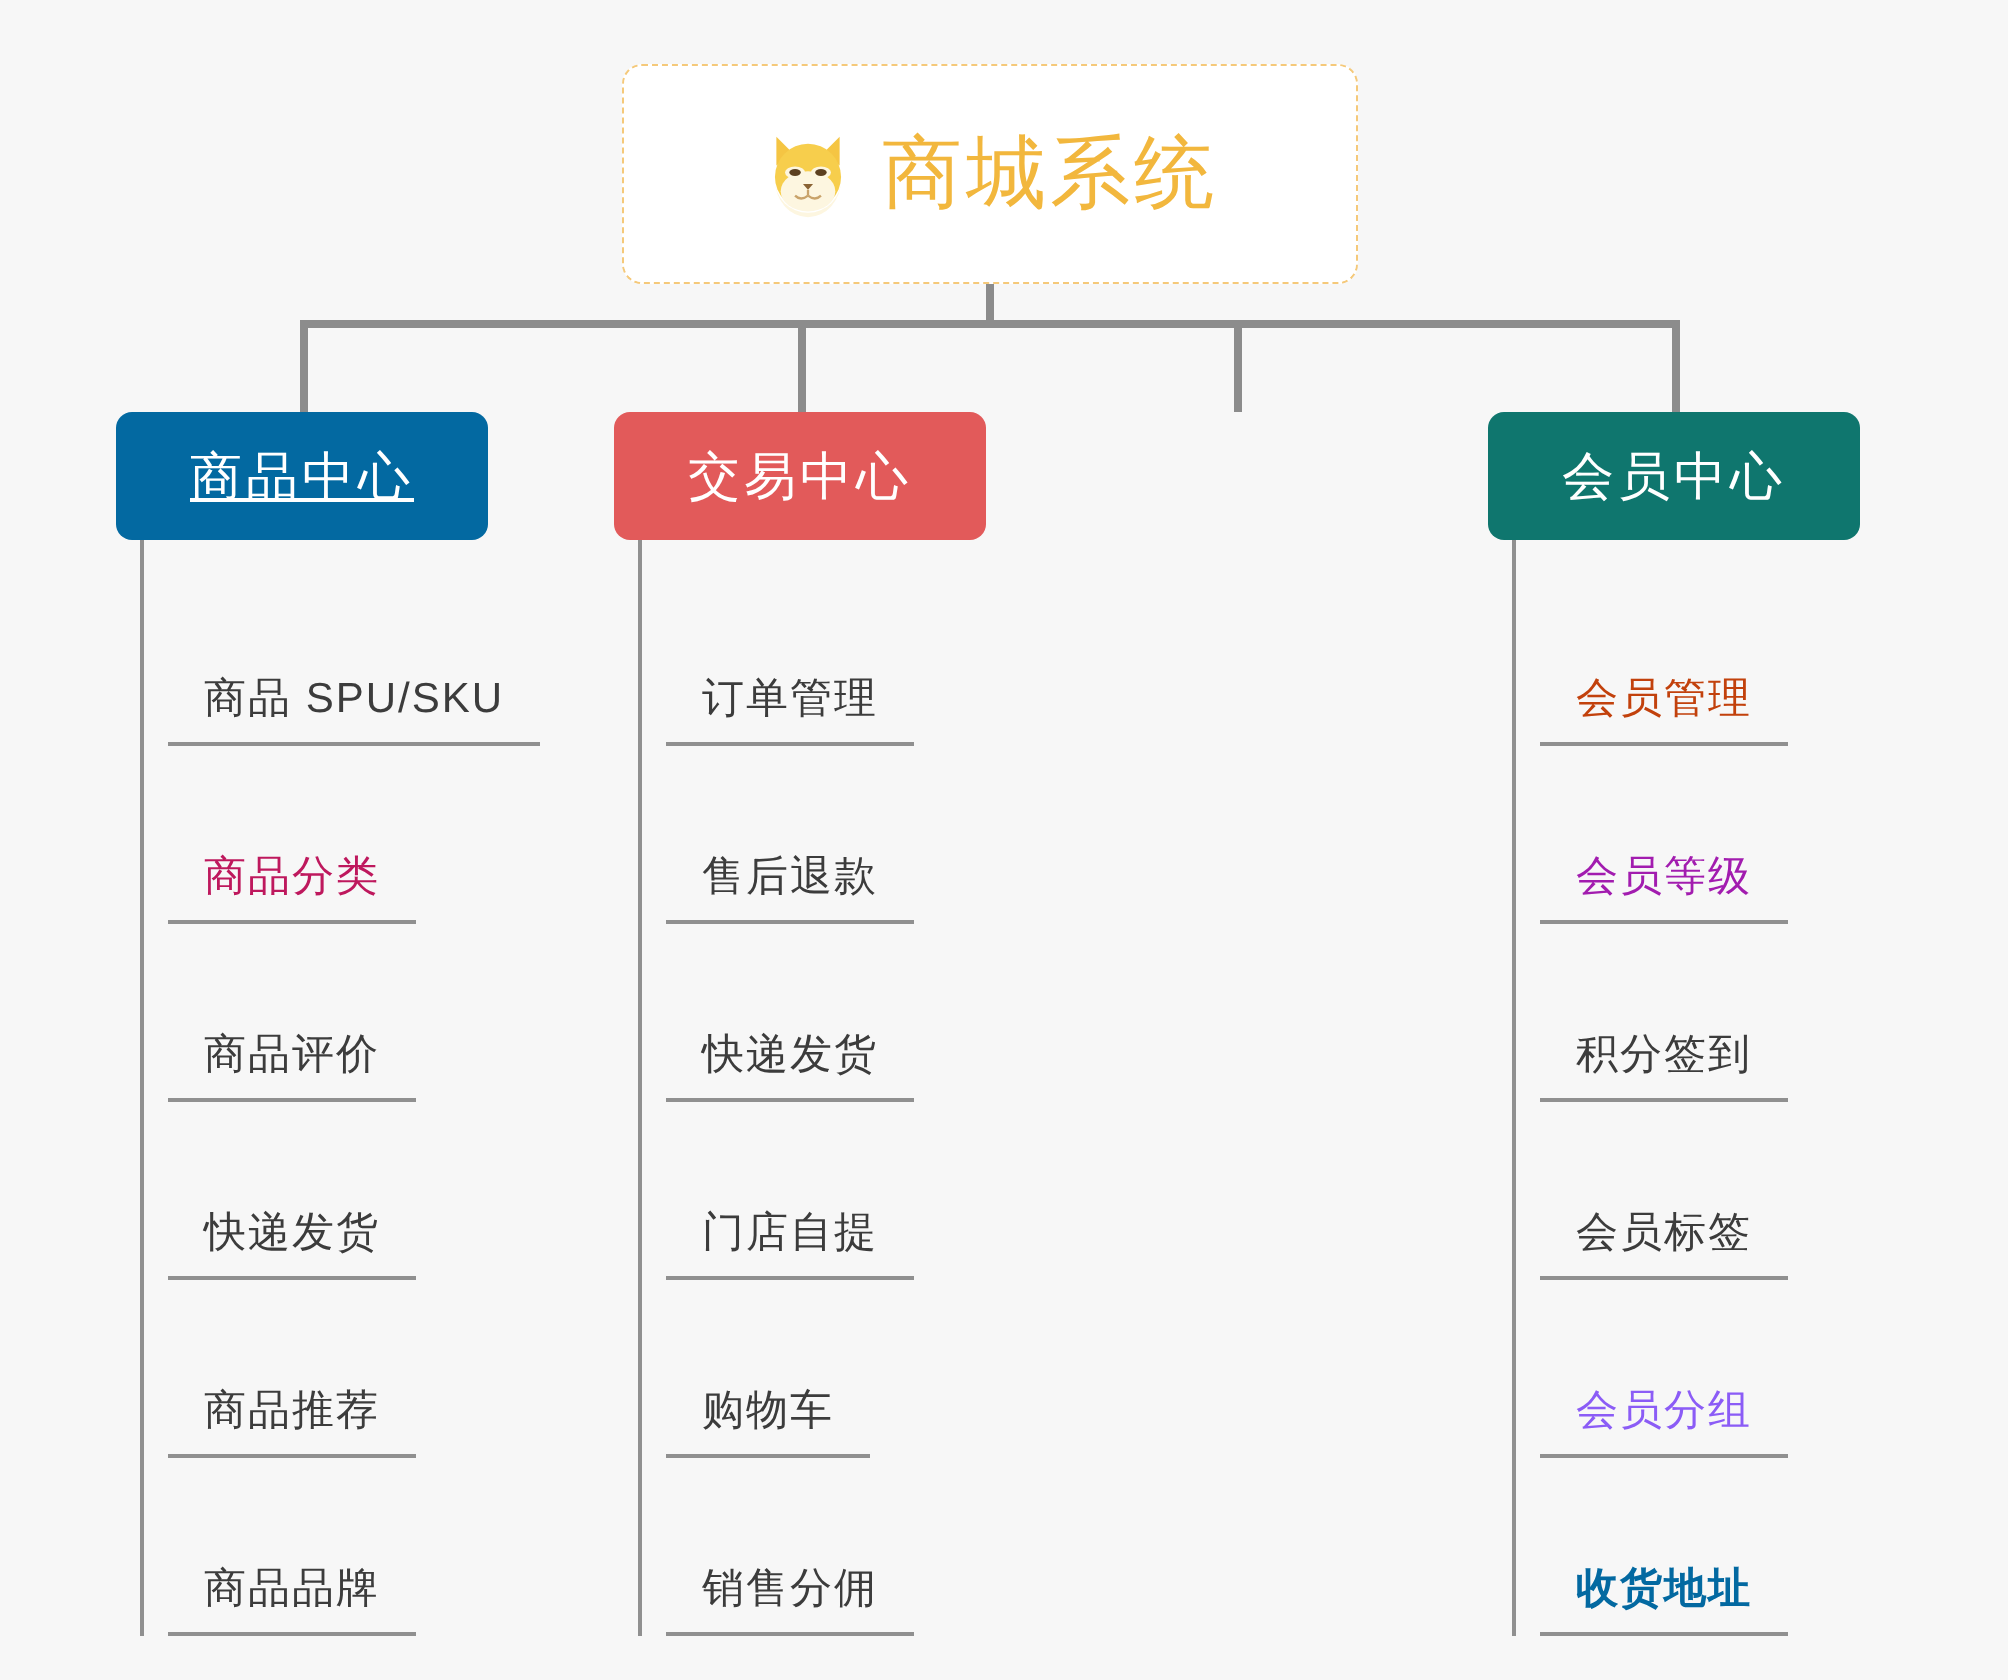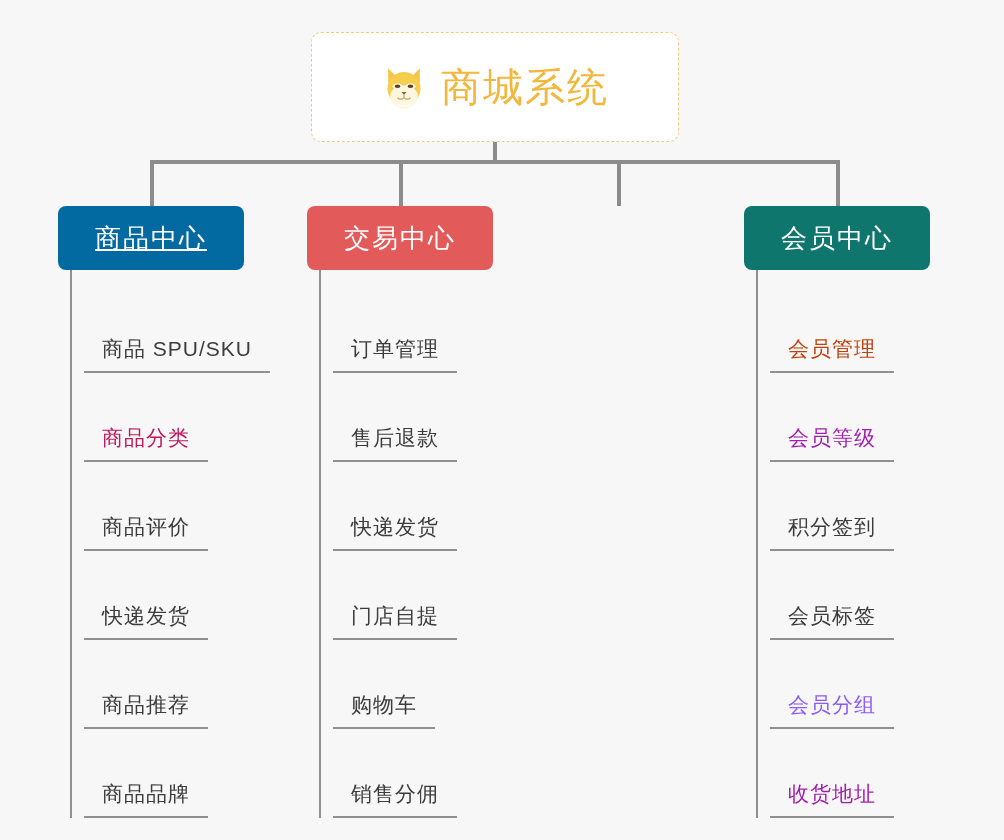--- a/index.html
+++ b/index.html
@@ -213,18 +213,18 @@
       <div class="leaf">
           <span class="leaf-inner" style="border-bottom-color: rgb(144, 144, 144); color: rgb(60, 60, 60);">积分签到</span>
         </div>
       <div class="leaf">
           <span class="leaf-inner" style="border-bottom-color: rgb(144, 144, 144); color: rgb(60, 60, 60);">会员标签</span>
         </div>
       <div class="leaf">
           <span class="leaf-inner" style="border-bottom-color: rgb(144, 144, 144); color: #8b5cf6;">会员分组</span>
         </div>
       <div class="leaf">
-          <span class="leaf-inner" style="border-bottom-color: rgb(144, 144, 144); color: #a21caf;">收货地址</span>
+          <span class="leaf-inner" style="border-bottom-color: rgb(144, 144, 144); color: #0369a1; font-weight: bold;">收货地址</span>
         </div>
     </div>
   </div>
 
 </div>
 
 </body></html>

